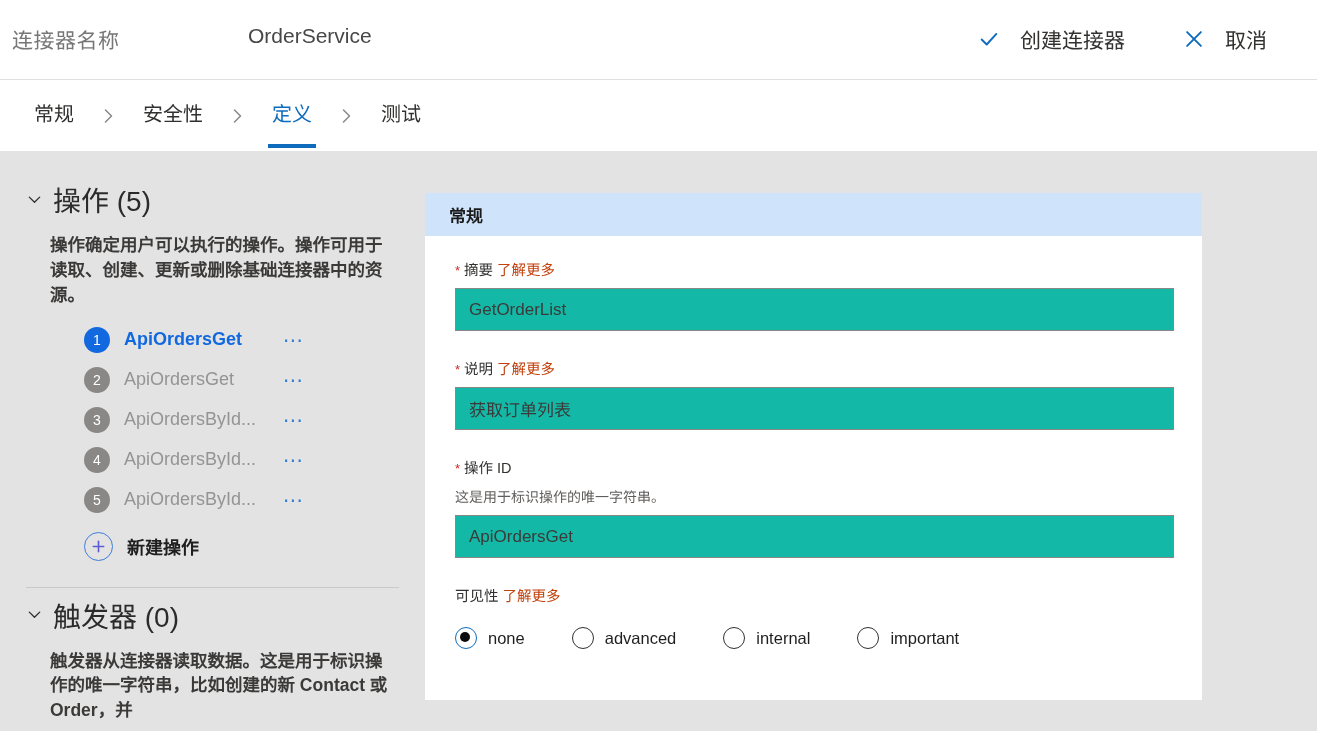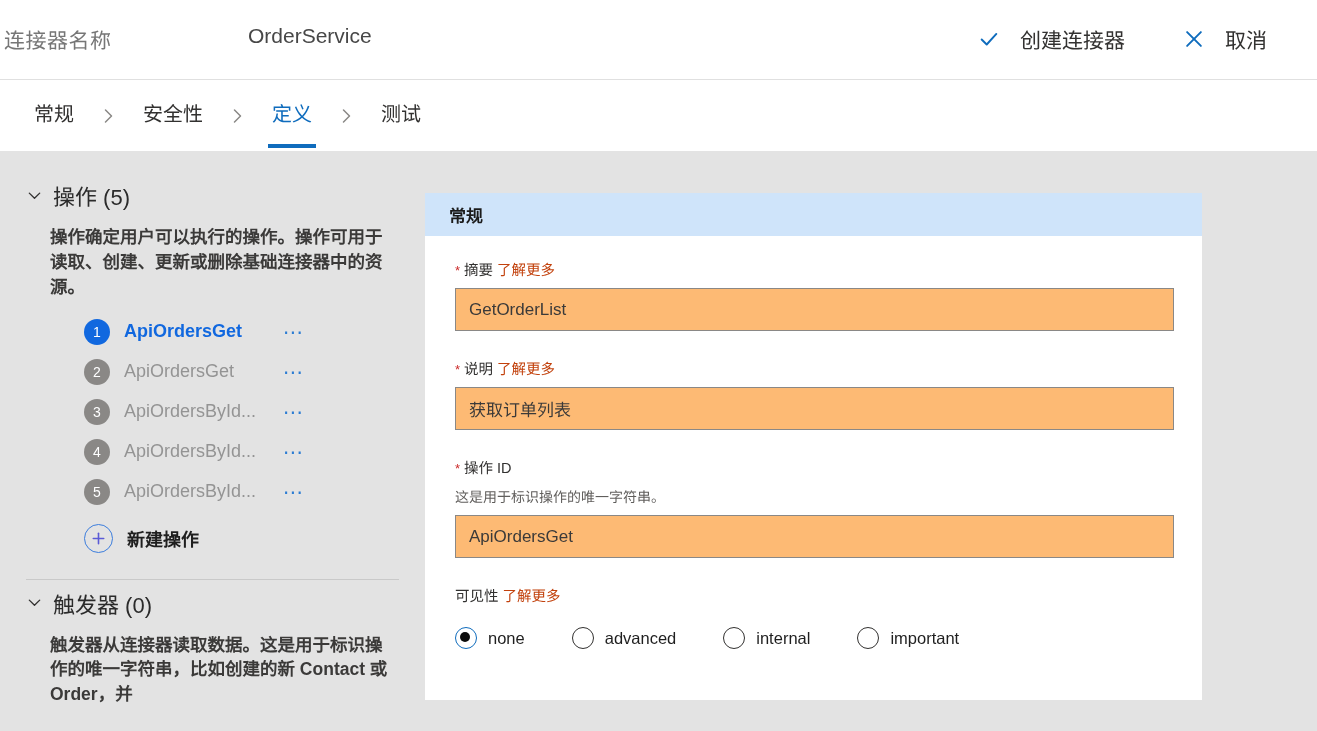--- a/index.html
+++ b/index.html
@@ -17,21 +17,21 @@
   #app-header {
     position: relative;
     height: 80px;
     background: #ffffff;
     border-bottom: 1px solid #e0e0e0;
     display: flex;
     align-items: center;
   }
   .hdr-label {
     position: absolute;
-    left: 4px;
+    left: 12px;
     top: 24px;
     font-size: 21px;
     color: #767676;
     letter-spacing: .5px;
   }
   .hdr-value {
     position: absolute;
     left: 248px;
     top: 24px;
     font-size: 21px;
@@ -113,21 +113,21 @@
   }
   .sec-head {
     display: flex;
     align-items: center;
     gap: 10px;
     padding-left: 26px;
     cursor: pointer;
   }
   .sec-head .chev { width: 17px; height: 17px; color:#323130; display:block; }
   .sec-title {
-    font-size: 22px;
+    font-size: 28px;
     color: #2b2b2b;
   }
   .sec-desc {
     margin: 14px 0 0 0;
     padding-left: 50px;
     padding-right: 36px;
     font-size: 17.5px;
     line-height: 1.42;
     color: #3b3a39;
     font-weight: bold;
@@ -221,21 +221,21 @@
   .learn-link { color: #c2410c; text-decoration: none; cursor: pointer; }
   .hint-text { font-size: 14px; color: #605e5c; margin-top: 9px; }
 
   .txt-input {
     display: block;
     width: 719px;
     height: 43px;
     margin-top: 9px;
     padding: 0 13px;
     border: 1px solid #8a8886;
-    background: #fdba74;
+    background: #14b8a6;
     font-family: inherit;
     font-size: 17px;
     color: #3b3a39;
     outline: none;
   }
   .fld-group { margin-top: 26px; }
   .fld-group.first { margin-top: 0; }
 
   .radio-row {
     display: flex;

